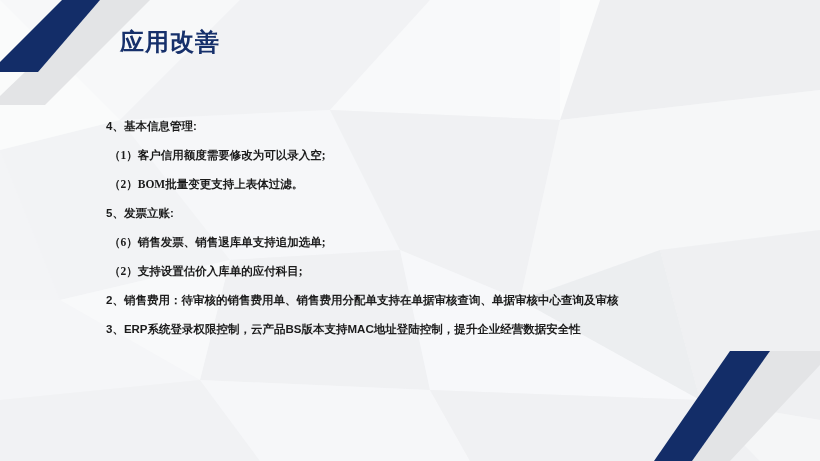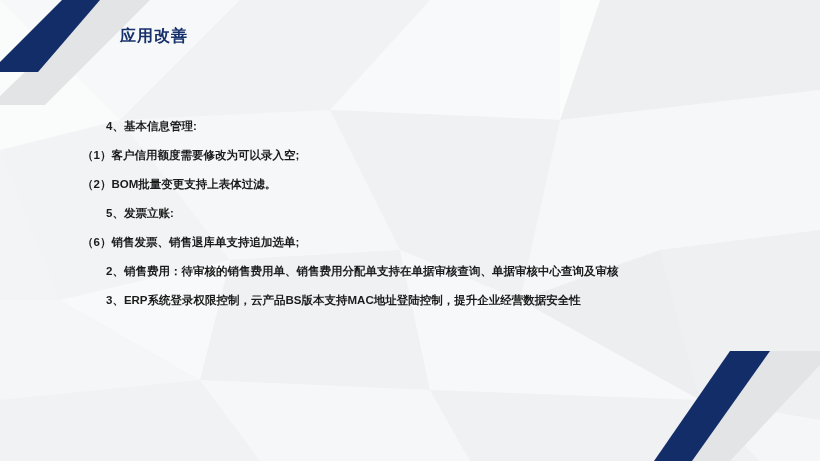--- a/index.html
+++ b/index.html
@@ -27,21 +27,21 @@
   #header-band {
     position: absolute;
     left: 0; top: 0;
     width: 820px;
     height: 74px;
   }
   #slide-title {
     position: absolute;
     left: 120px;
     top: 26px;
-    font-size: 16px;
+    font-size: 24px;
     font-weight: bold;
     color: #16306b;
     letter-spacing: 1px;
     white-space: nowrap;
   }
   #content {
     position: absolute;
     left: 0;
     top: 112px;
     width: 820px;
@@ -49,21 +49,21 @@
   .line {
     position: relative;
     height: 29px;
     line-height: 29px;
     font-size: 11.5px;
     font-weight: bold;
     color: #1b1b1b;
     white-space: nowrap;
   }
   .lvl1 { padding-left: 106px; }
-  .lvl2 { padding-left: 82px; }
+  .lvl2 { padding-left: 109px; font-family: Liberation Serif, serif; }
   .corner-svg {
     position: absolute;
     display: block;
   }
   #corner-tl { left: 0; top: 0; }
   #corner-br { right: 0; bottom: 0; }
 </style>
 </head>
 <body>
 
@@ -106,17 +106,18 @@
   </svg>
 
   <div id="slide-title">应用改善</div>
 
   <div id="content">
     <div class="line lvl1">4、基本信息管理:</div>
     <div class="line lvl2">（1）客户信用额度需要修改为可以录入空;</div>
     <div class="line lvl2">（2）BOM批量变更支持上表体过滤。</div>
     <div class="line lvl1">5、发票立账:</div>
     <div class="line lvl2">（6）销售发票、销售退库单支持追加选单;</div>
+    <div class="line lvl2">（2）支持设置估价入库单的应付科目;</div>
     <div class="line lvl1">2、销售费用：待审核的销售费用单、销售费用分配单支持在单据审核查询、单据审核中心查询及审核</div>
     <div class="line lvl1">3、ERP系统登录权限控制，云产品BS版本支持MAC地址登陆控制，提升企业经营数据安全性</div>
   </div>
 
 </div>
 
 </body></html>

